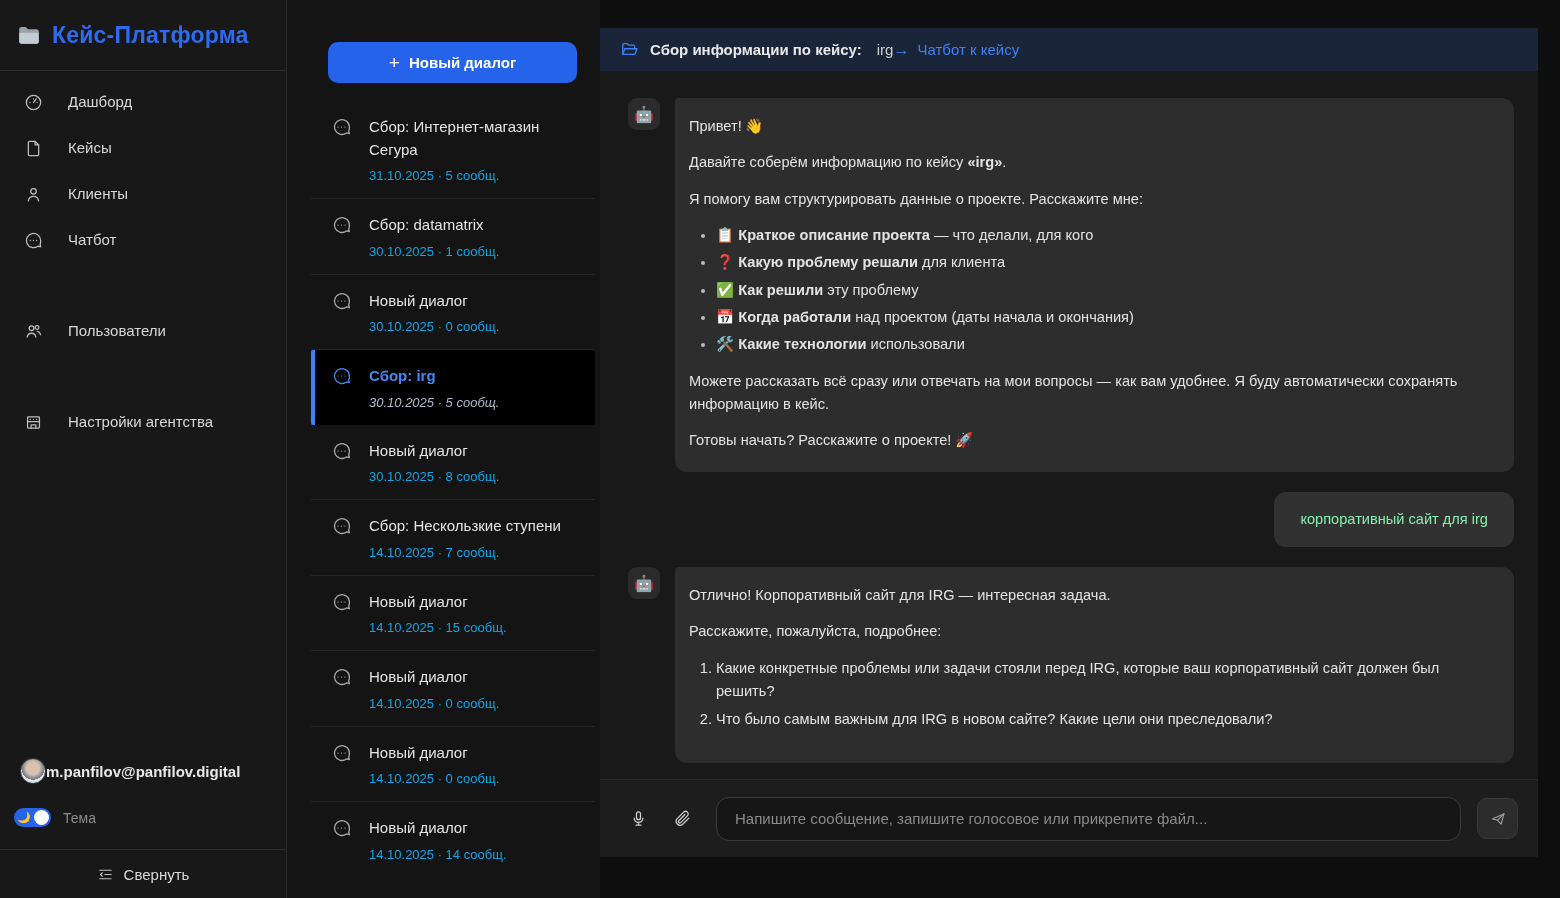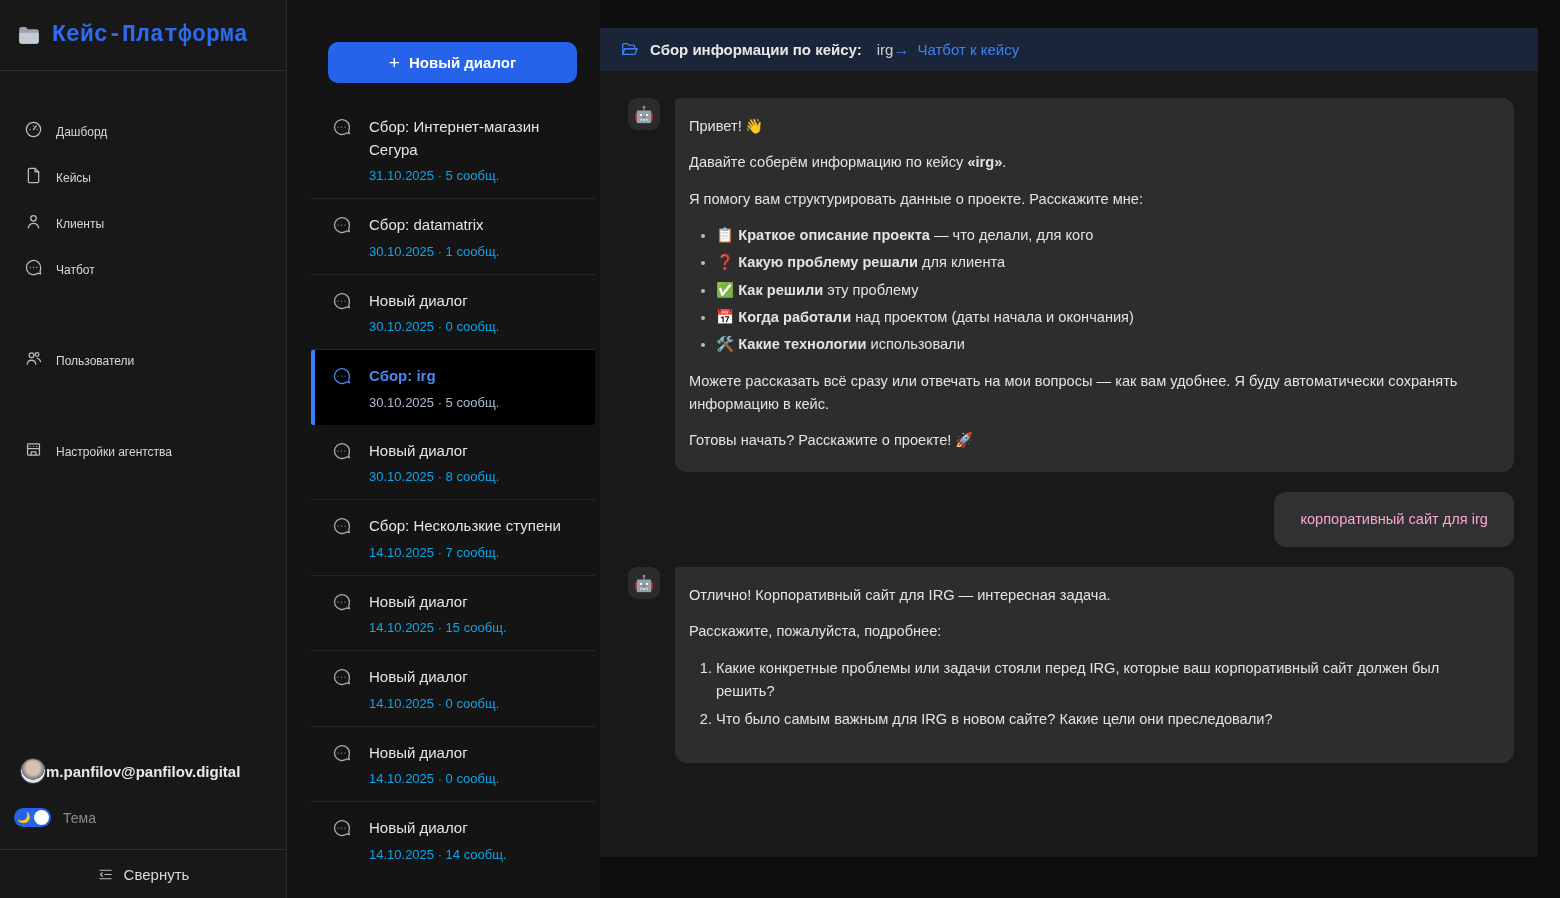--- a/index.html
+++ b/index.html
@@ -7,24 +7,24 @@
     font-family:"Liberation Sans","DejaVu Sans",sans-serif; color:#e5e5e5; }
   b,strong { font-weight:700; }
 
   .app { display:flex; width:1560px; height:898px; }
 
   
   .sidebar { width:287px; height:898px; background:#181818; border-right:1px solid #2b2b2b;
     display:flex; flex-direction:column; flex-shrink:0; }
   .logo-row { height:71px; display:flex; align-items:center; gap:10px; padding:0 16px;
     border-bottom:1px solid #2e2e2e; }
-  .logo-row .logo-title { font-size:23px; font-weight:700; color:#2e6bf0; letter-spacing:.2px;font-family:Liberation Mono, monospace; }
+  .logo-row .logo-title { font-size:23px; font-weight:700; color:#2e6bf0; letter-spacing:.2px; }
   .nav { padding:22px 0 0 0; }
-  .nav-item { display:flex; align-items:flex-end; gap:13px; height:46px; padding:0 24px;
-    font-size:12px; color:#d8d8d8; cursor:pointer; }
+  .nav-item { display:flex; align-items:flex-start; gap:25px; height:46px; padding:0 24px;
+    font-size:15px; color:#d8d8d8; cursor:pointer; }
   .nav-item svg { width:19px; height:19px; stroke:#bdbdbd; fill:none; stroke-width:1.6;
     stroke-linecap:round; stroke-linejoin:round; flex-shrink:0; }
   .nav-gap { height:45px; }
   .sidebar-spacer { flex:1; }
   .user-row { display:flex; align-items:center; padding:0 20px; margin-bottom:24px; }
   .avatar { width:26px; height:26px; border-radius:50%;
     background:radial-gradient(circle at 50% 38%, #d8c2ae 0 34%, #6b7687 60%, #dfe4ea 61%);
     border:1px solid #3a3a3a; flex-shrink:0; }
   .user-email { font-size:15px; font-weight:700; color:#e8e8e8; }
   .theme-row { display:flex; align-items:center; gap:12px; padding:0 14px; margin-bottom:22px; }
@@ -53,21 +53,21 @@
   .dialog-item:last-child { border-bottom:none; }
   .dialog-item .d-icon { width:21px; height:21px; flex-shrink:0; margin-top:1px; }
   .dialog-item .d-icon svg { width:21px; height:21px; stroke:#a9a9a9; fill:none;
     stroke-width:1.5; stroke-linecap:round; stroke-linejoin:round; }
   .dialog-item .d-title { font-size:15px; color:#e4e4e4; line-height:1.5; }
   .dialog-item .d-meta { font-size:13px; color:#0ea5e9; margin-top:7px; }
   .dialog-item.selected { background:#000000; border-bottom:none; border-radius:3px; }
   .dialog-item.selected::before { content:""; position:absolute; left:0; top:0; bottom:0;
     width:4px; background:#3c82f6; border-radius:2px 0 0 2px; }
   .dialog-item.selected .d-title { color:#4687f2; font-weight:700; }
-  .dialog-item.selected .d-meta { color:#aebad0; }
+  .dialog-item.selected .d-meta { color:#aebad0;font-style:italic; }
   .dialog-item.selected .d-icon svg { stroke:#4687f2; }
 
   
   .chat-wrap { flex:1; padding:28px 22px 41px 0; display:flex; }
   .chat { flex:1; display:flex; flex-direction:column; background:#191919; overflow:hidden; }
   .chat-header { height:43px; background:#1b2539; display:flex; align-items:center;
     padding:0 20px; flex-shrink:0; }
   .chat-header-left { display:flex; align-items:center; gap:11px; }
   .chat-header-left svg { width:19px; height:19px; stroke:#3c82f6; fill:none;
     stroke-width:1.7; stroke-linecap:round; stroke-linejoin:round; }
@@ -78,21 +78,21 @@
   .goto-link .arrow { font-size:16px; }
 
   .messages { flex:1; overflow:hidden; padding:27px 24px 0 28px; }
   .msg-row { display:flex; gap:15px; margin-bottom:20px; }
   .msg-row.user { justify-content:flex-end; }
   .bot-avatar { width:32px; height:32px; border-radius:9px; background:#2b2b2b;
     display:flex; align-items:center; justify-content:center; font-size:16px; flex-shrink:0; }
   .bubble { background:#2d2d2d; border-radius:12px; padding:17px 22px 19px 14px;
     font-size:14.6px; line-height:1.6; color:#e3e3e3; }
   .bubble.bot { flex:1; border-top-left-radius:4px; }
-  .bubble.user { background:#313131; padding:16px 26px; color:#f9a8d4; }
+  .bubble.user { background:#313131; padding:16px 26px; color:#86efac; }
   .bubble p { margin:0 0 13px 0; }
   .bubble p:last-child { margin-bottom:0; }
   .bubble ul, .bubble ol { margin:0 0 13px 0; padding-left:27px; }
   .bubble li { margin-bottom:4px; }
   .bubble ul li::marker { color:#bbb; }
 
   .composer { flex-shrink:0; height:78px; background:#1d1d1d; border-top:1px solid #2b2b2b;
     display:flex; align-items:center; padding:0 20px; gap:8px; }
   .icon-btn { width:36px; height:36px; border:none; background:transparent; display:flex;
     align-items:center; justify-content:center; cursor:pointer; border-radius:8px; }
@@ -332,16 +332,37 @@
               <p>Отлично! Корпоративный сайт для IRG — интересная задача.</p>
               <p>Расскажите, пожалуйста, подробнее:</p>
               <ol>
                 <li>Какие конкретные проблемы или задачи стояли перед IRG, которые ваш корпоративный сайт должен был решить?</li>
                 <li>Что было самым важным для IRG в новом сайте? Какие цели они преследовали?</li>
               </ol>
             </div>
           </div>
         </div>
 
+      <footer class="composer">
+        <button class="icon-btn">
+          <svg viewBox="0 0 24 24">
+              <rect x="9.5" y="3.5" width="5" height="10" rx="2.5"></rect>
+              <path d="M6.5 11.5a5.5 5.5 0 0 0 11 0"></path>
+              <path d="M12 17v3.5M9 20.5h6"></path>
+            </svg>
+        </button>
+        <button class="icon-btn">
+          <svg viewBox="0 0 24 24">
+              <path d="M20 11.5l-8 8a5 5 0 0 1-7-7l8.5-8.5a3.3 3.3 0 0 1 4.7 4.7L9.7 17.2a1.7 1.7 0 0 1-2.4-2.4l7.7-7.8"></path>
+            </svg>
+        </button>
+        <input type="text" placeholder="Напишите сообщение, запишите голосовое или прикрепите файл..." style="">
+        <button class="send-btn">
+          <svg viewBox="0 0 24 24">
+              <path d="M4.5 12L20 5l-4 14-4.5-5.5L4.5 12z"></path>
+              <path d="M11.5 13.5L20 5"></path>
+            </svg>
+        </button>
+      </footer>
 
     </div>
   </main>
 </div>
 
 </body></html>

